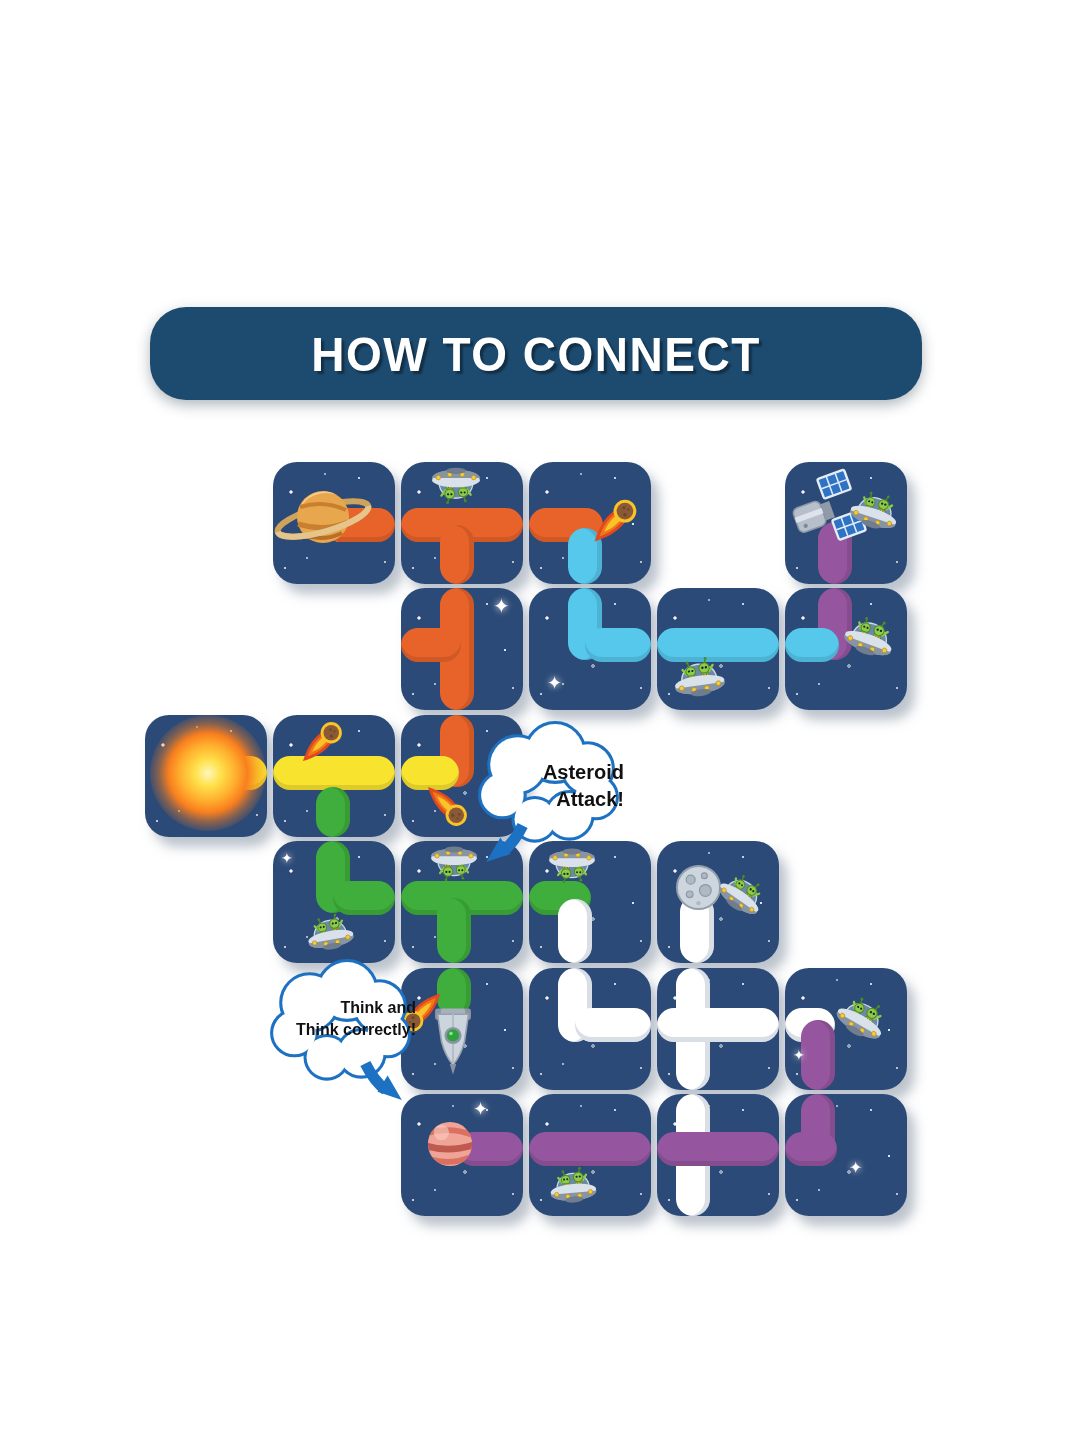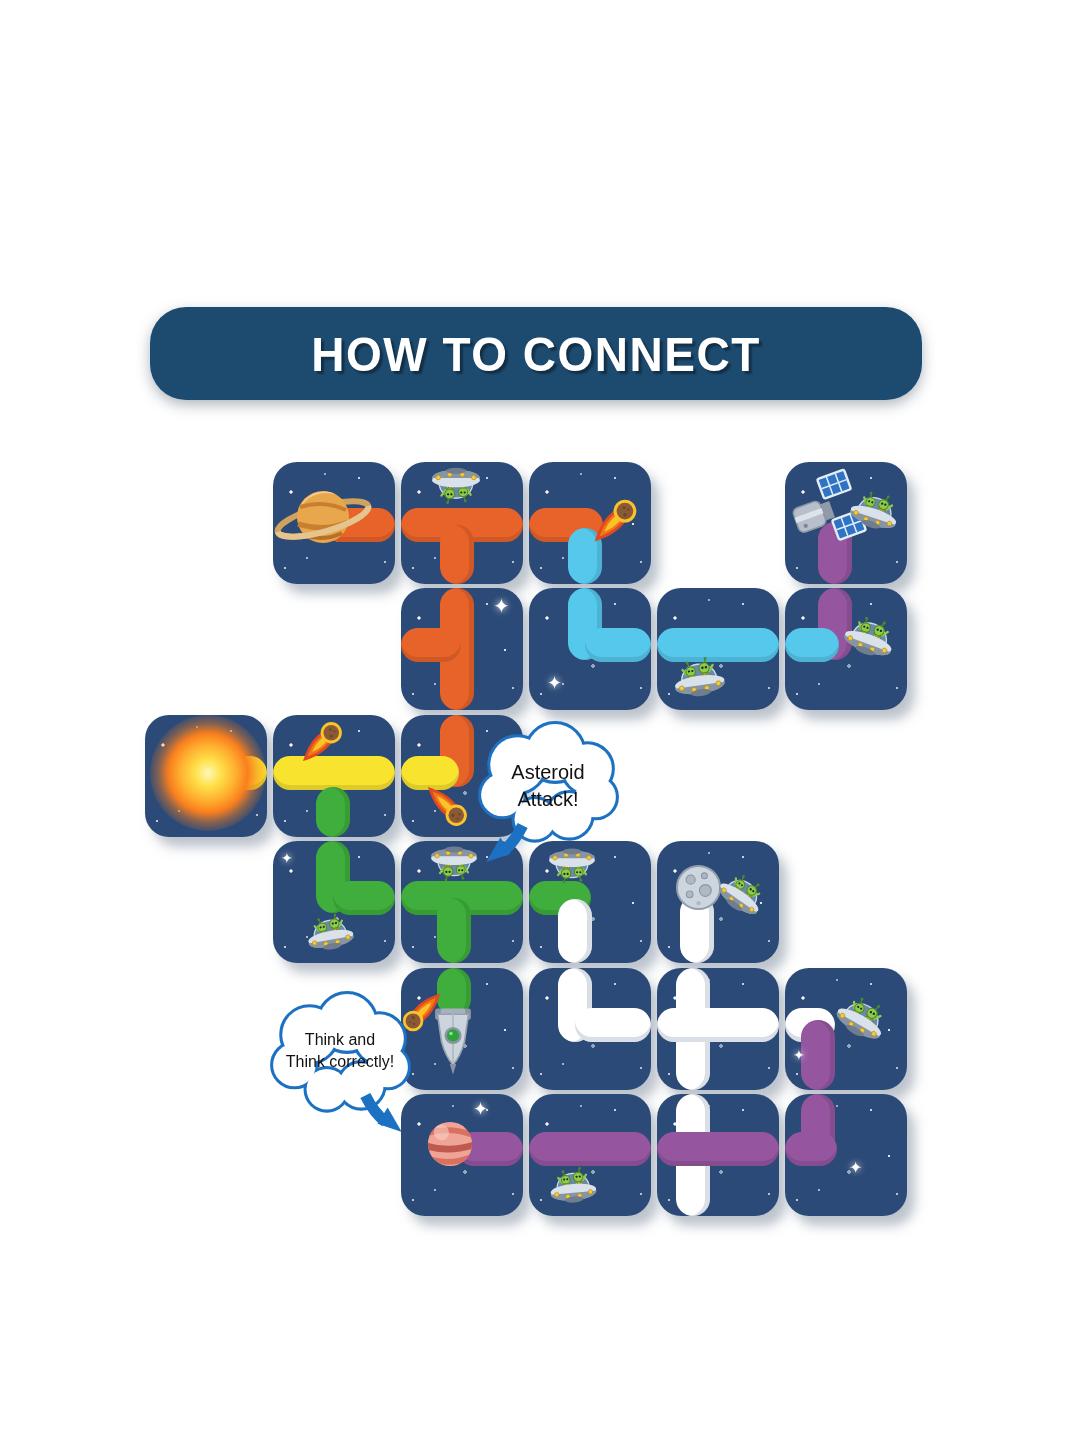--- a/index.html
+++ b/index.html
@@ -31,22 +31,22 @@
   .seg-white.seg-v{box-shadow:inset -5px 0 0 rgba(162,176,190,.40);}
   .icon{position:absolute;}
   .icon svg{width:100%;height:100%;display:block;overflow:visible;}
   .sun-core{width:100%;height:100%;border-radius:50%;
      background:radial-gradient(circle at 50% 50%, #fff6bd 0%, #ffe14a 16%, #ffaf2e 34%,
        #f97f1e 48%, rgba(249,127,30,.45) 60%, rgba(249,127,30,0) 74%);}
   .sparkle{position:absolute;color:#fff;text-shadow:0 0 7px rgba(255,255,255,.95);line-height:1;}
   
   .bubble{position:absolute;z-index:30;}
   .bubble svg{width:100%;height:100%;display:block;overflow:visible;}
-  .bubble-text{position:absolute;left:0;top:26%;width:100%;text-align:center;
-     font-weight:normal;color:#111;line-height:1.35;}
+  .bubble-text{position:absolute;left:0;top:26%;width:100%;text-align:right;
+     font-weight:bold;color:#111;line-height:1.35;}
 </style>
 </head>
 <body>
 
 <div class="page">
   <div class="banner">
     <span>HOW TO CONNECT</span>
   </div>
   <div id="board-slot">
       <div class="board">
@@ -590,21 +590,21 @@
           <circle cx="62" cy="96" r="20" fill="#fff"></circle>
           <circle cx="30" cy="72" r="21" fill="#fff"></circle>
           <path d="M50,102 C44,114 38,122 30,128" stroke="#1d71c2" stroke-width="11" fill="none"></path>
           <polygon points="14,138 38,130 28,114" fill="#1d71c2"></polygon>
         </svg>
         <div class="bubble-text" style="font-size: 20px; color: rgb(17, 17, 17);">
           <div>Asteroid</div>
           <div>Attack!</div>
         </div>
       </div>
-      <div class="bubble" style="left: 264px; top: 992px; width: 152px; height: 142px;">
+      <div class="bubble" style="left: 264px; top: 960px; width: 152px; height: 142px;">
         <svg viewBox="0 0 150 140">
           <circle cx="45" cy="42" r="27" fill="#fff" stroke="#1d71c2" stroke-width="6"></circle>
           <circle cx="82" cy="30" r="28" fill="#fff" stroke="#1d71c2" stroke-width="6"></circle>
           <circle cx="114" cy="46" r="24" fill="#fff" stroke="#1d71c2" stroke-width="6"></circle>
           <circle cx="122" cy="74" r="20" fill="#fff" stroke="#1d71c2" stroke-width="6"></circle>
           <circle cx="96" cy="92" r="22" fill="#fff" stroke="#1d71c2" stroke-width="6"></circle>
           <circle cx="62" cy="96" r="20" fill="#fff" stroke="#1d71c2" stroke-width="6"></circle>
           <circle cx="30" cy="72" r="21" fill="#fff" stroke="#1d71c2" stroke-width="6"></circle>
           <circle cx="45" cy="42" r="27" fill="#fff"></circle>
           <circle cx="82" cy="30" r="28" fill="#fff"></circle>

